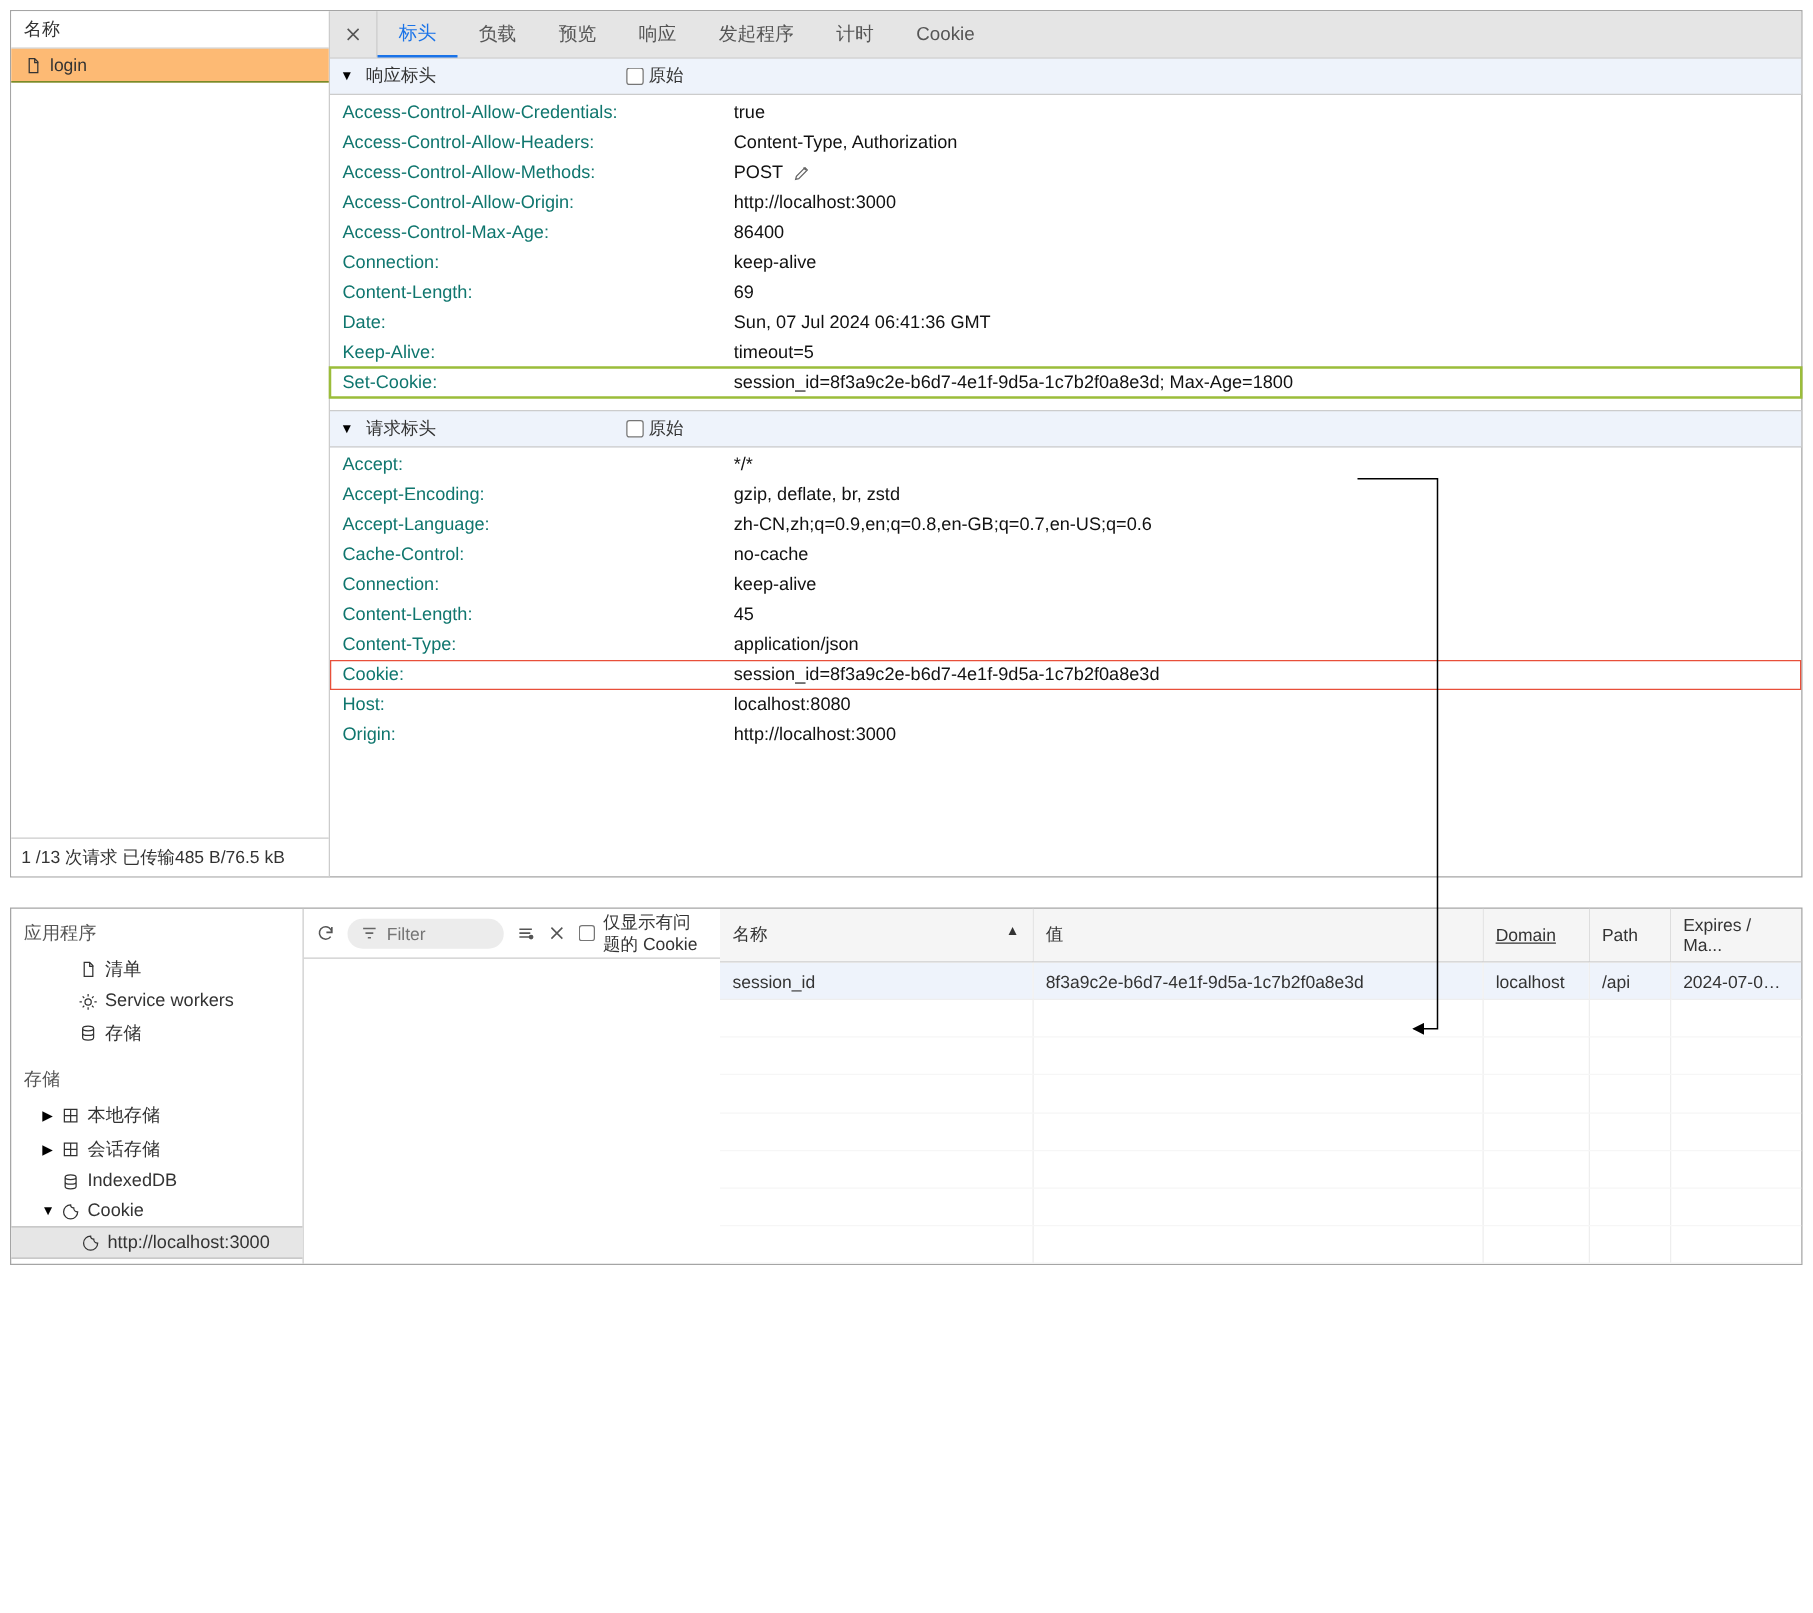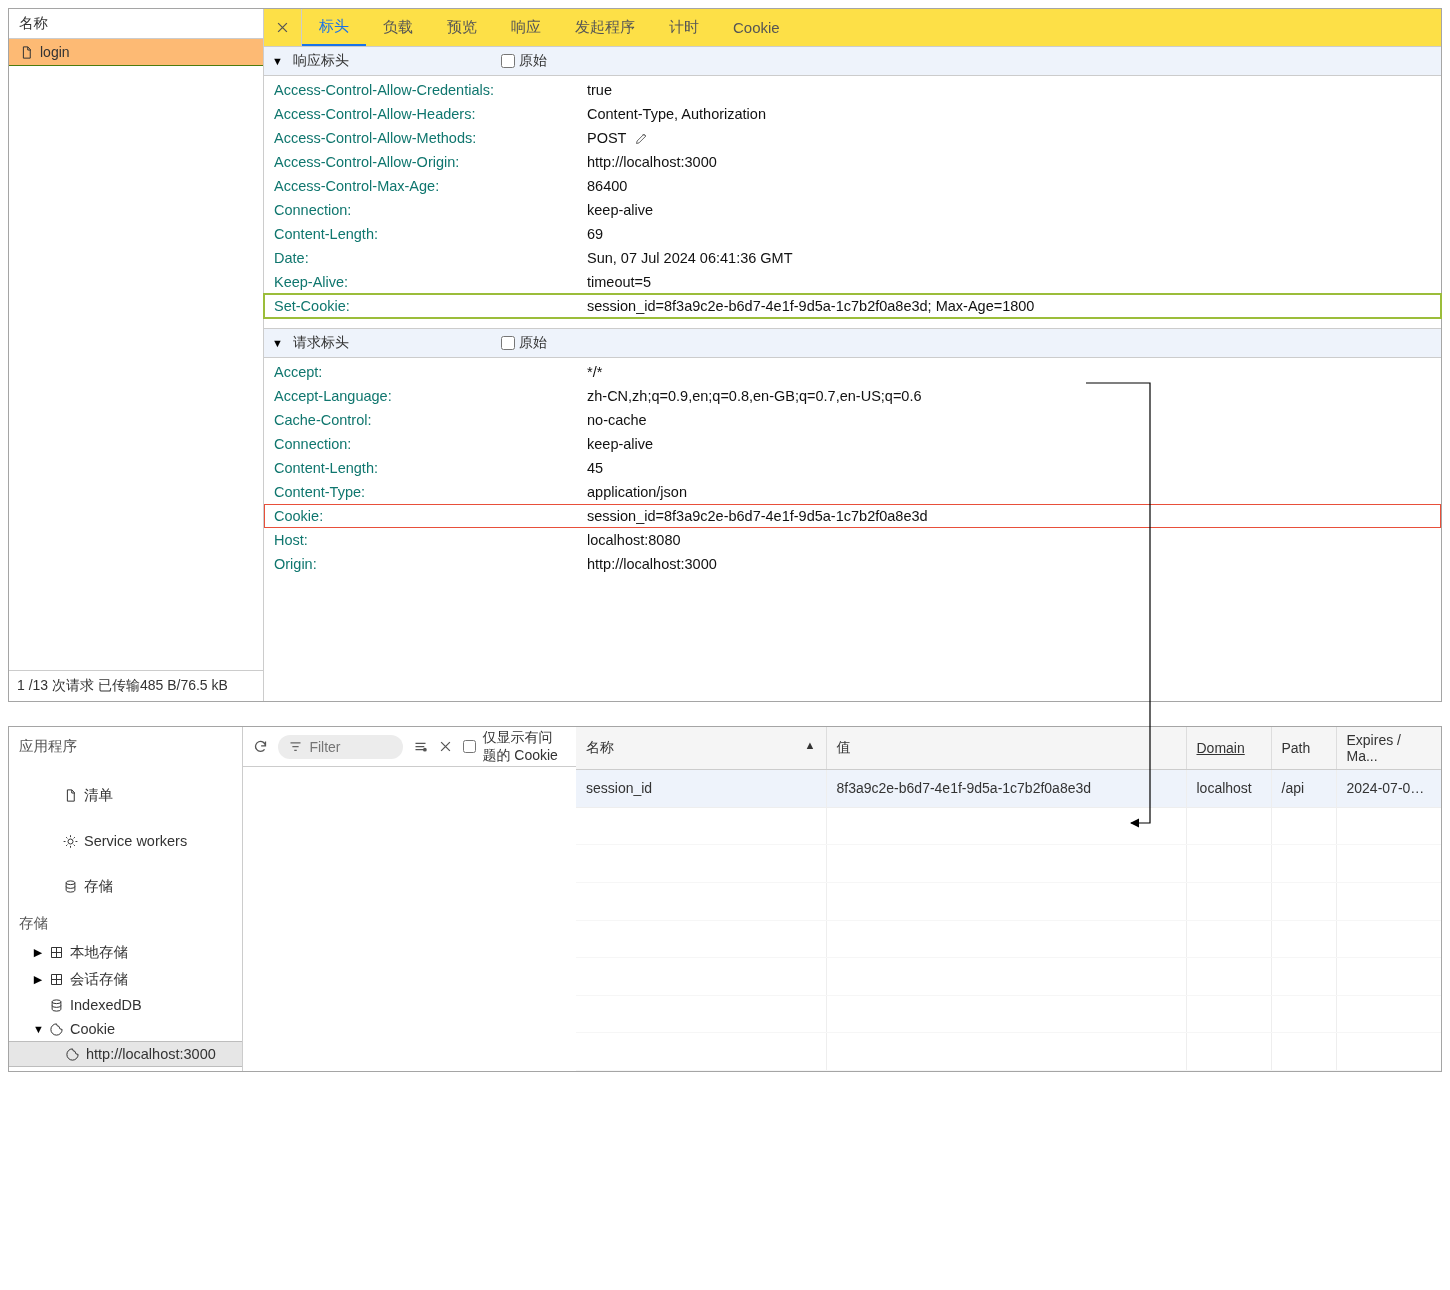--- a/index.html
+++ b/index.html
@@ -45,21 +45,21 @@
     font-size: 14px;
     white-space: nowrap;
   }
 
   .net-main { flex: 1; display: flex; flex-direction: column; }
 
   .net-tabs {
     display: flex;
     align-items: stretch;
     border-bottom: 1px solid #ccc;
-    background: #fde047;
+    background: #e5e5e5;
     height: 38px;
   }
   .net-tab-close {
     width: 38px;
     display: flex; align-items: center; justify-content: center;
     border-right: 1px solid #ccc;
     color: #555;
     font-size: 18px;
     cursor: pointer;
   }
@@ -115,21 +115,21 @@
   }
   .app-sidebar .group-title {
     padding: 6px 10px;
     color:#555;
   }
   .tree-item {
     display:flex; align-items:center; gap:6px;
     padding: 4px 6px 4px 24px;
     cursor: pointer;
   }
-  .tree-item.depth1 { padding-left: 38px; margin-top: 20px; }
+  .tree-item.depth1 { padding-left: 38px; }
   .tree-item.depth2 { padding-left: 56px; }
   .tree-item.selected { background:#e6e6e6; border:1px solid #bdbdbd; border-left:none; border-right:none;}
   .tree-arrow { width:10px; font-size:11px; color:#000; text-align:center;}
 
   .app-main { flex:1; display:flex; flex-direction:row; min-height:275px;}
   .app-toolbar {
     display:flex; align-items:center; gap:10px;
     padding: 6px 10px;
     border-bottom:1px solid #ccc;
     height:40px;
@@ -290,20 +290,26 @@
       </label>
     </div>
     <div class="rows" id="req-rows" style="padding-bottom:2px;">
         <div class="row">
           <div class="k">Accept:</div>
           <div class="v">
             <span>*/*</span>
           </div>
         </div>
         <div class="row">
+          <div class="k">Accept-Encoding:</div>
+          <div class="v">
+            <span>gzip, deflate, br, zstd</span>
+          </div>
+        </div>
+        <div class="row">
           <div class="k">Accept-Language:</div>
           <div class="v">
             <span>zh-CN,zh;q=0.9,en;q=0.8,en-GB;q=0.7,en-US;q=0.6</span>
           </div>
         </div>
         <div class="row">
           <div class="k">Cache-Control:</div>
           <div class="v">
             <span>no-cache</span>
           </div>

